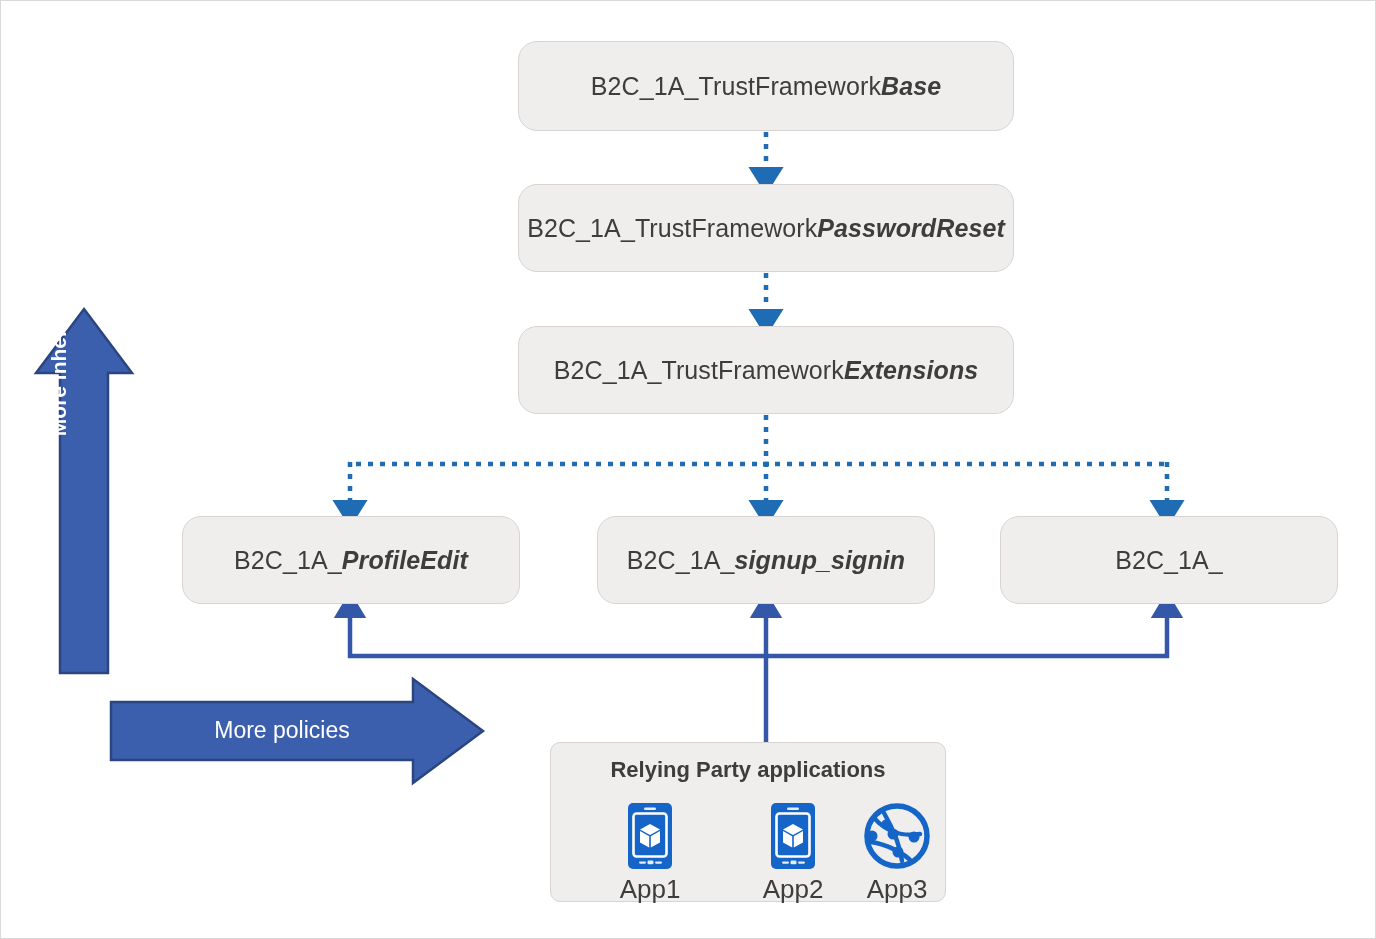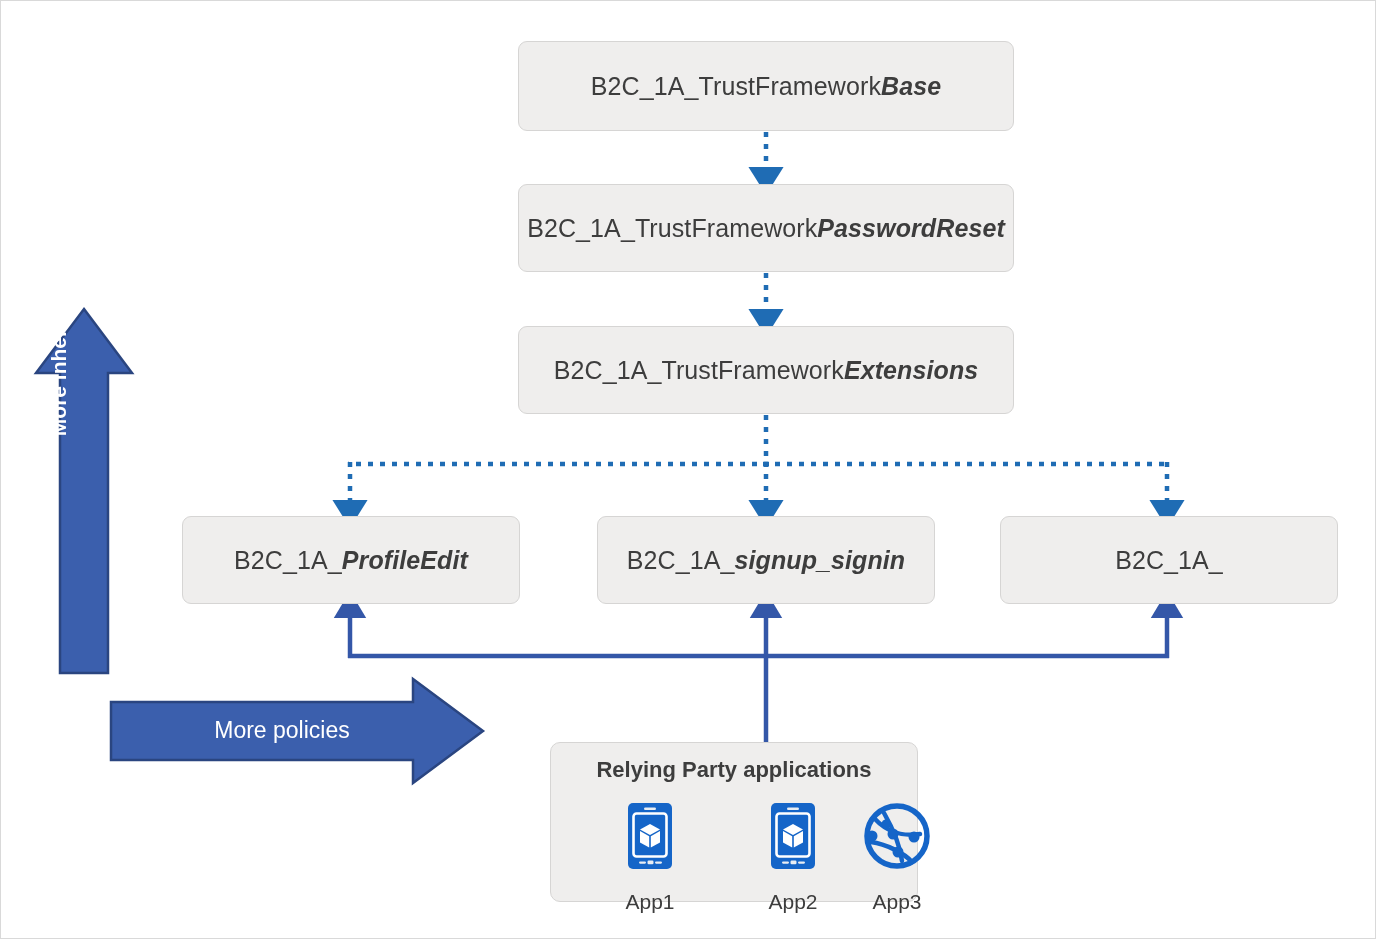--- a/index.html
+++ b/index.html
@@ -18,38 +18,38 @@
     box-sizing: border-box;
     border: 1px solid #d9d9d9;
     overflow: hidden;
   }
   
   .policy-box {
     position: absolute;
     box-sizing: border-box;
     background: #efeeed;
     border: 1px solid #d6d5d4;
-    border-radius: 9px;
+    border-radius: 19px;
     display: flex;
     align-items: center;
     justify-content: center;
     color: #3d3d3d;
     font-size: 25px;
     letter-spacing: 0.1px;
     white-space: nowrap;
   }
   .policy-box .pfx { font-weight: 400; }
   .policy-box .sfx { font-weight: 700; font-style: italic; }
 
   
   #rp-panel {
     position: absolute;
     left: 549px;
     top: 741px;
-    width: 368px;
+    width: 396px;
     height: 160px;
     box-sizing: border-box;
     background: #efeeed;
     border: 1px solid #d6d5d4;
     border-radius: 10px;
   }
   #rp-title {
     position: absolute;
     left: 0; right: 0; top: 14px;
     text-align: center;
@@ -63,23 +63,23 @@
     width: 96px;
     text-align: center;
   }
   .app-cell .glyph {
     height: 74px;
     display: flex;
     align-items: center;
     justify-content: center;
   }
   .app-cell .caption {
-    font-size: 21px;
+    font-size: 26px;
     color: #3d3d3d;
-    margin-top: 17px;
+    margin-top: 1px;
   }
 
   
   #arrow-vert-label {
     position: absolute;
     left: 46px;
     top: 370px;
     width: 250px;
     transform: rotate(-90deg);
     transform-origin: 37px 37px;

